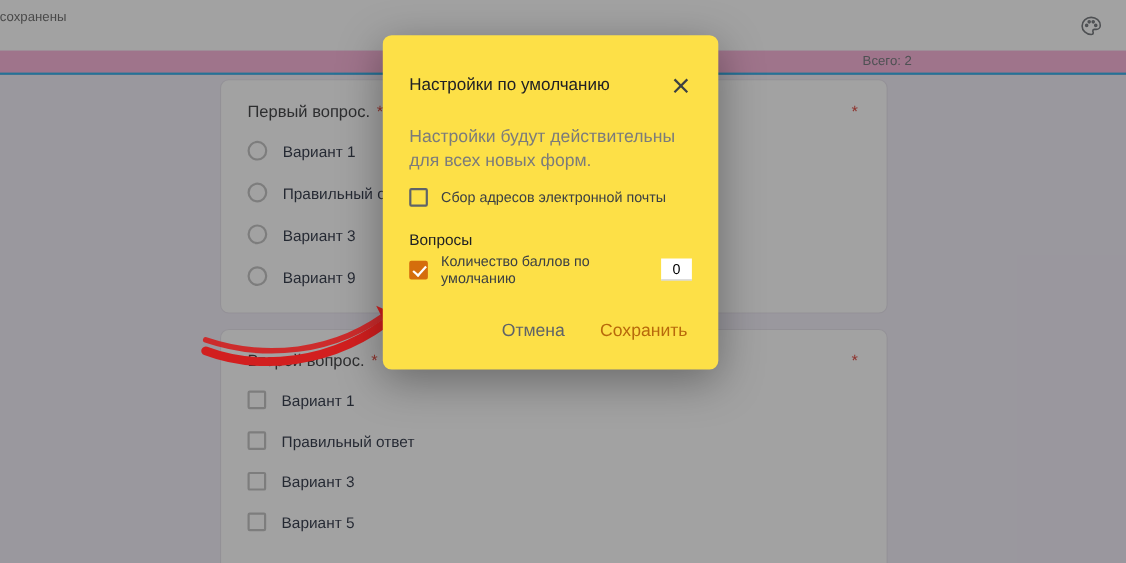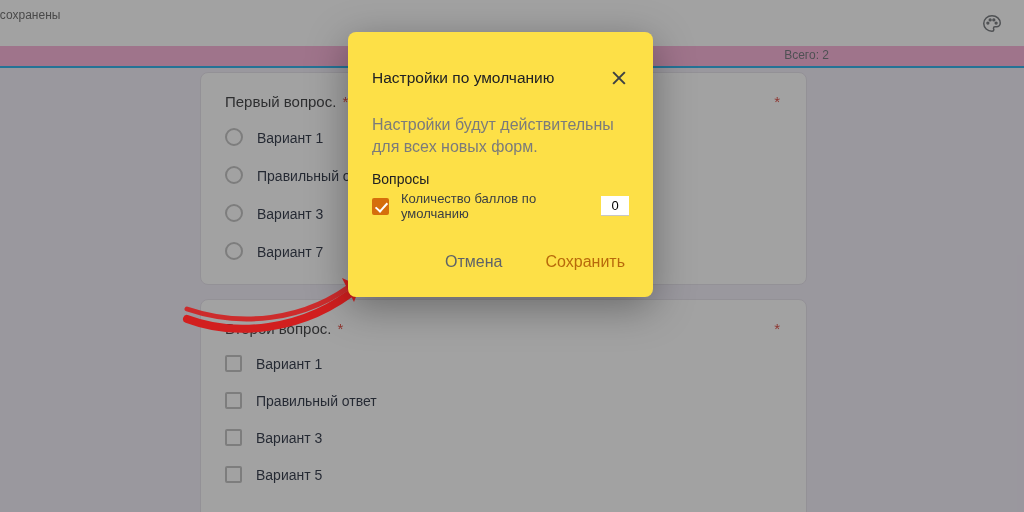--- a/index.html
+++ b/index.html
@@ -37,21 +37,21 @@
   .chk-row { display: flex; align-items: center; gap: 12px; font-size: 13px; color: #3c4043; margin-bottom: 22px; }
   .chk { width: 17px; height: 17px; border: 2px solid #5f6368; border-radius: 2px; flex-shrink: 0; cursor: pointer; }
   .chk.on { background: #d56e0c; border-color: #d56e0c; position: relative; }
   .chk.on::after { content: ""; position: absolute; left: 4px; top: 0px; width: 5px; height: 10px; border: solid #fff; border-width: 0 2.6px 2.6px 0; transform: rotate(42deg); }
   .pts-row { display: flex; align-items: center; gap: 12px; font-size: 13px; color: #3c4043; margin-bottom: 18px; }
   .pts-input { width: 28px; border: none; border-bottom: 1px solid #c7c7c7; text-align: center; font-size: 13px; outline: none; padding: 2px 0; }
 
   .dlg-actions { display: flex; justify-content: flex-end; gap: 24px; padding: 6px 0; }
   .btn-txt { font-size: 16px; cursor: pointer; padding: 8px 4px; }
   .btn-cancel { color: #5f6368; }
-  .btn-save { color: #b8690b; font-weight: 500; margin-left: 11px; }
+  .btn-save { color: #b8690b; font-weight: 500; }
 
   .arrow { position: absolute; left: 182px; top: 264px; pointer-events: none; }
   .arrow svg { width: 210px; height: 100px; }
 </style>
 </head>
 <body>
 
 <div class="topbar">
   <div class="saved">я сохранены</div>
   <div class="theme-btn">
@@ -80,21 +80,21 @@
     <div class="opt-row">
         <span class="circle"></span>
         <span>Правильный ответ</span>
       </div>
     <div class="opt-row">
         <span class="circle"></span>
         <span>Вариант 3</span>
       </div>
     <div class="opt-row" style="margin-bottom:4px">
         <span class="circle"></span>
-        <span>Вариант 7</span>
+        <span>Вариант 9</span>
       </div>
   </div>
 
   <div class="card">
     <div class="q-title"><span>Второй вопрос.</span> <span class="req">*</span></div>
     <div class="req-right">*</div>
     <div class="opt-row">
         <span class="square"></span>
         <span>Вариант 1</span>
       </div>
@@ -128,20 +128,24 @@
     <div class="dlg-title">Настройки по умолчанию</div>
     <div class="close-x">
       <svg viewBox="0 0 24 24">
           <line x1="5" y1="5" x2="19" y2="19"></line>
           <line x1="19" y1="5" x2="5" y2="19"></line>
         </svg>
     </div>
   </div>
 
   <div class="sec-desc">Настройки будут действительны для всех новых форм.</div>
+  <div class="chk-row">
+    <span class="chk"></span>
+    <span>Сбор адресов электронной почты</span>
+  </div>
 
   <div class="sec-title">Вопросы</div>
   <div class="pts-row">
     <span class="chk on"></span>
     <span>Количество баллов по умолчанию</span>
     <input class="pts-input" value="0" style="">
   </div>
 
   <div class="dlg-actions">
     <span class="btn-txt btn-cancel">Отмена</span>

